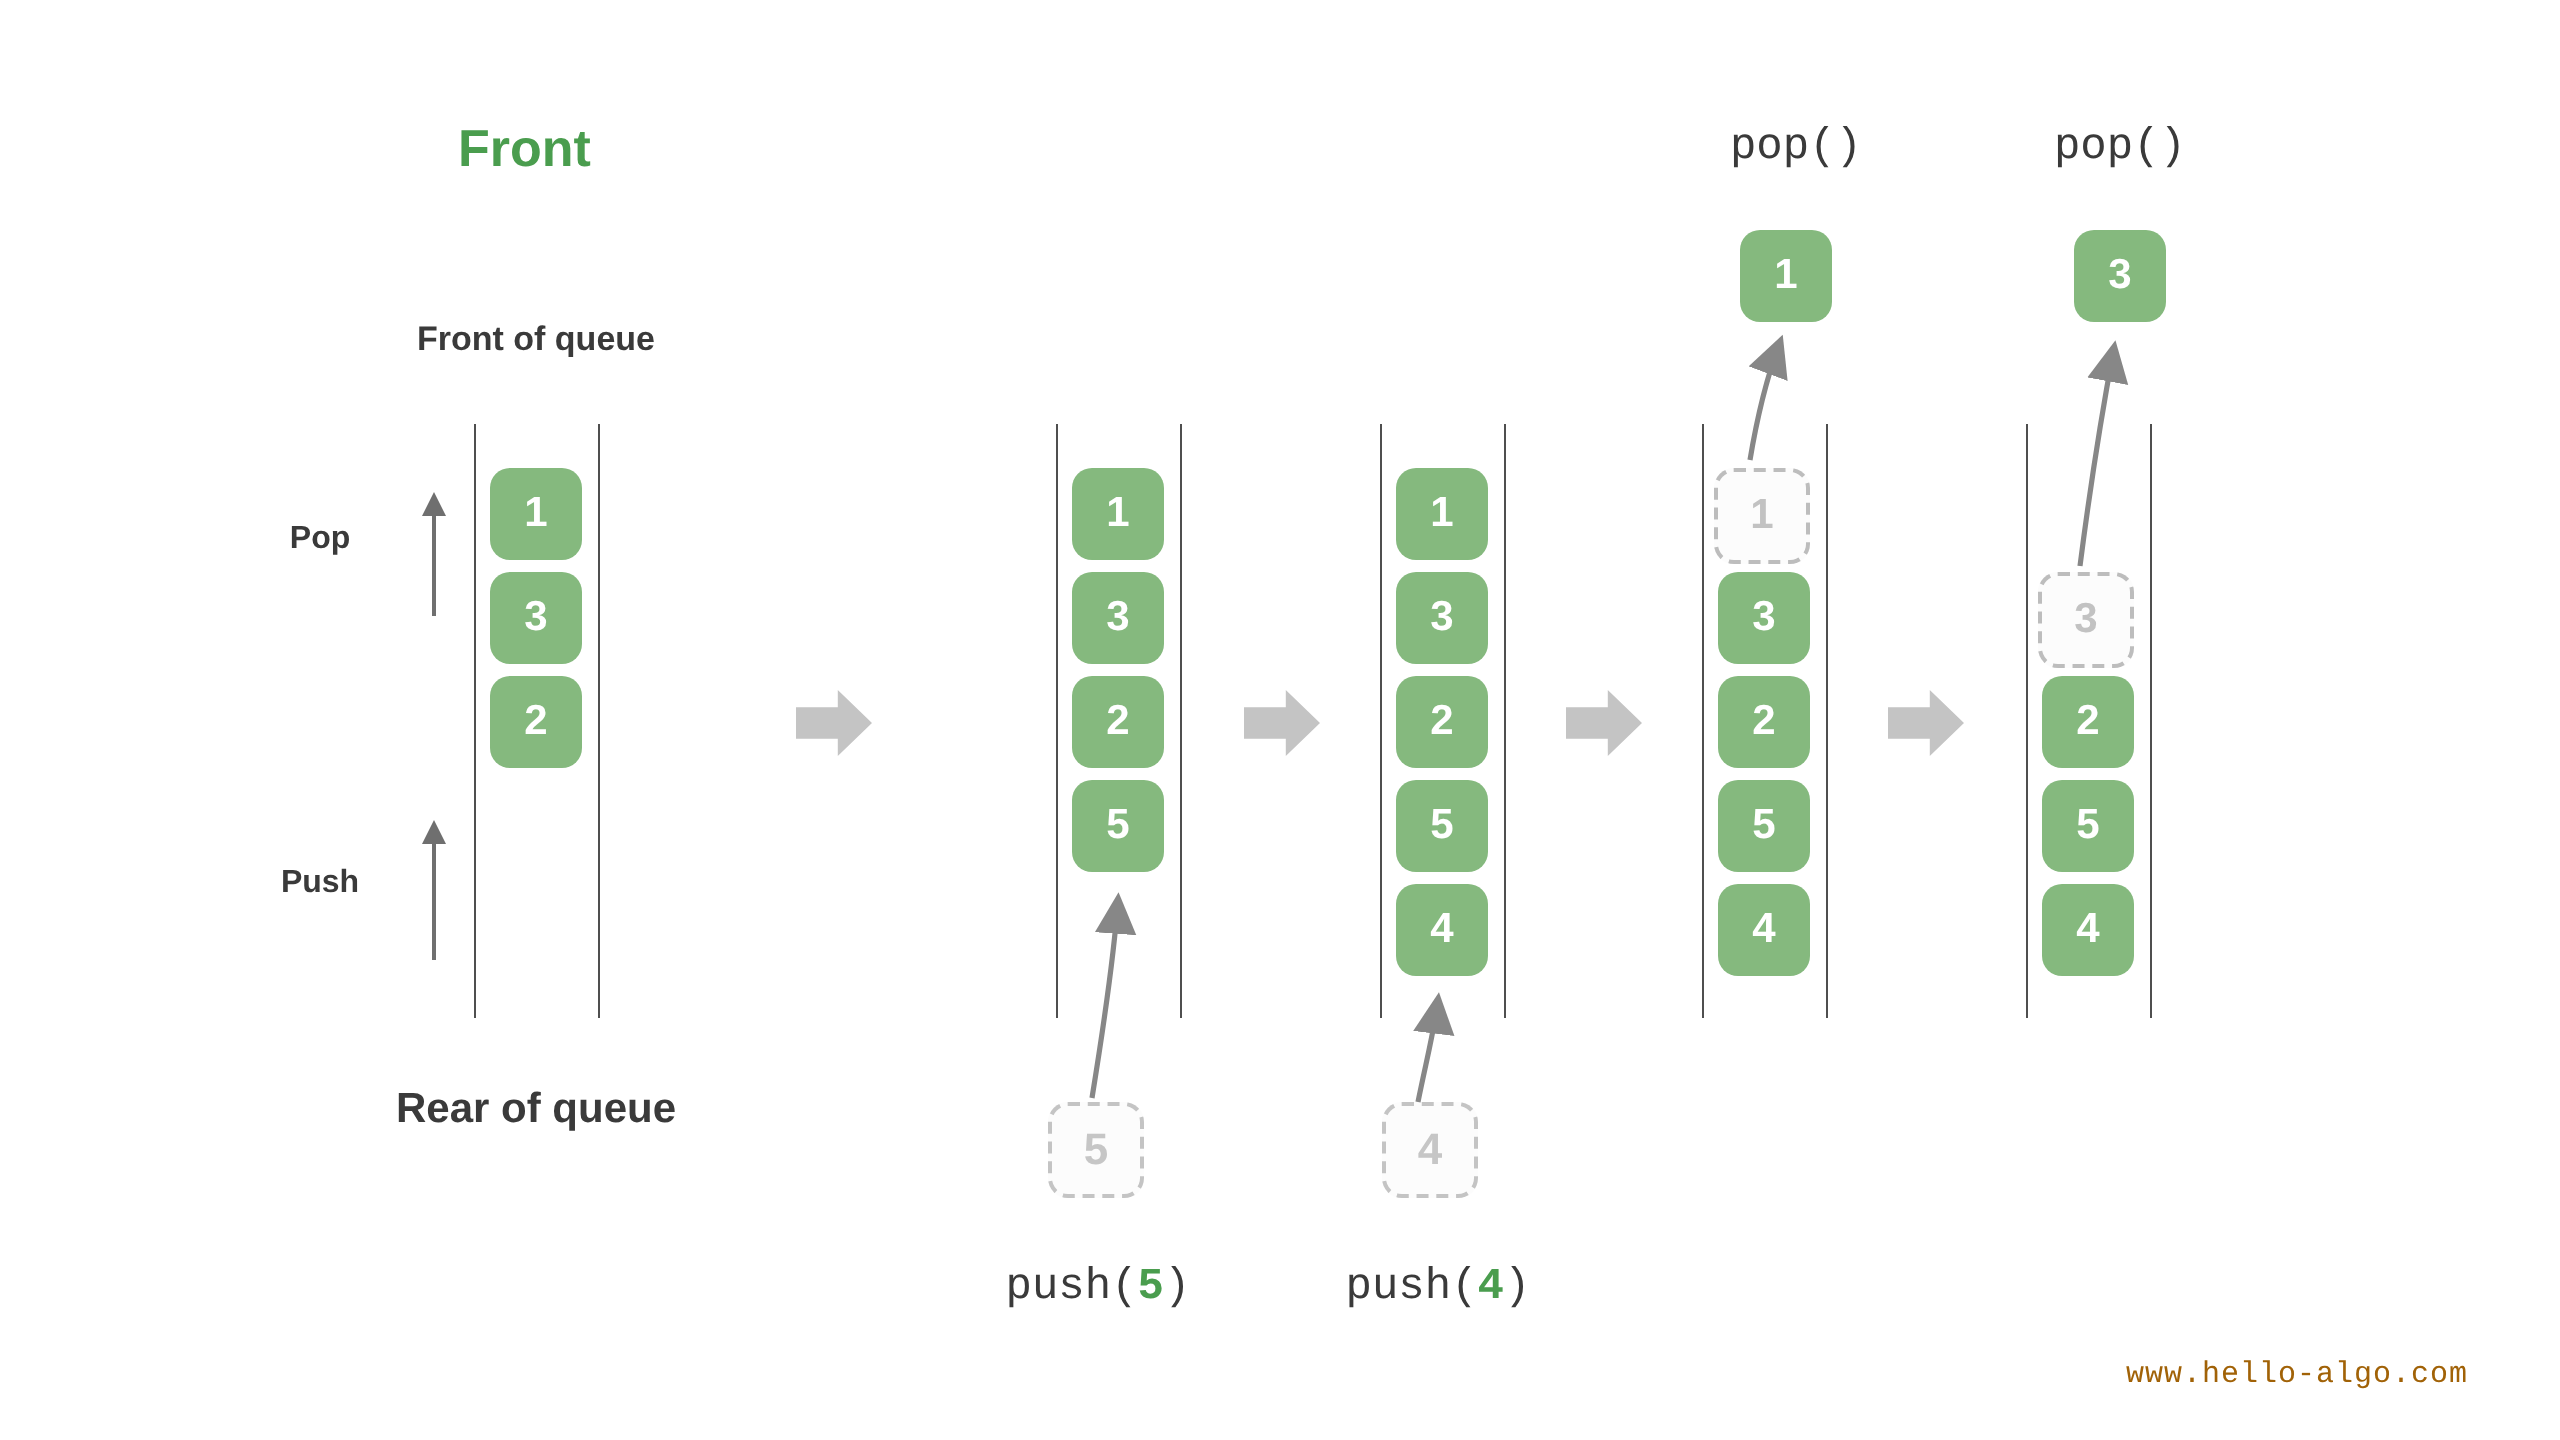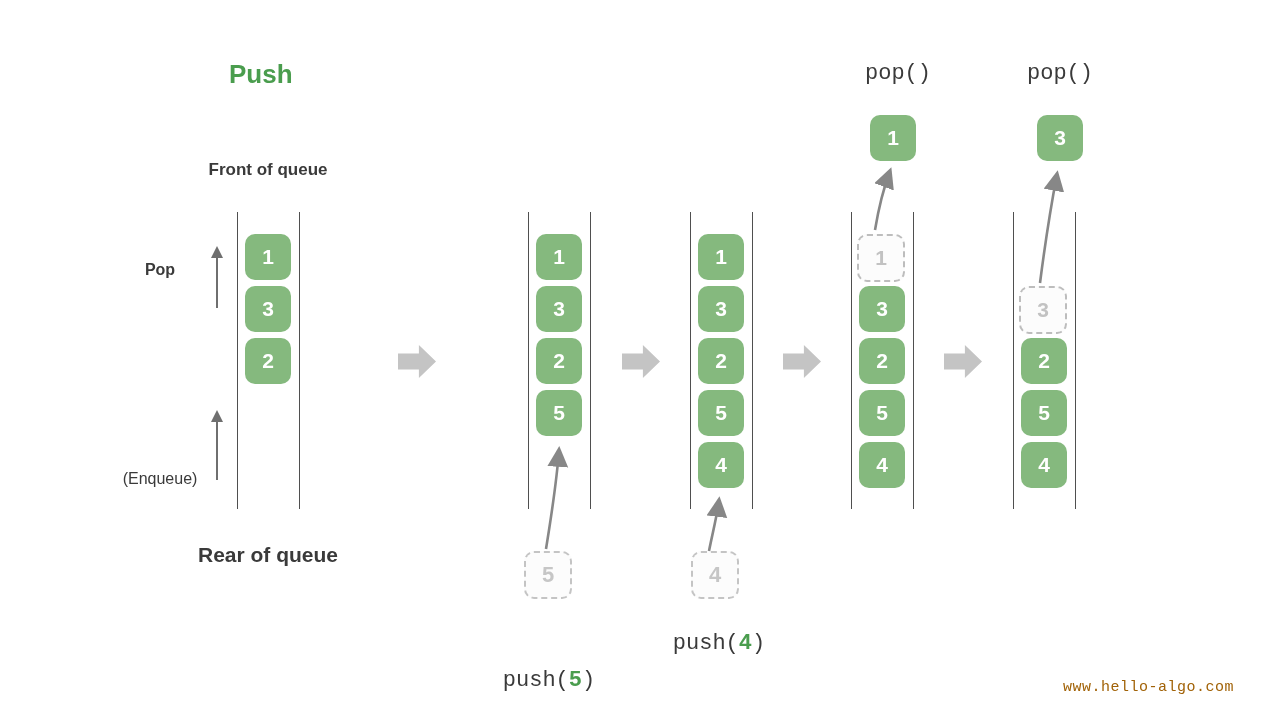--- a/index.html
+++ b/index.html
@@ -43,46 +43,46 @@
     font-size:21px;font-weight:600;display:flex;align-items:center;justify-content:center;}
   .ghost-box{width:44px;height:44px;border-radius:10px;background:#fcfcfc;
     border:2px dashed #c4c4c4;color:#c6c6c6;font-size:22px;font-weight:600;
     display:flex;align-items:center;justify-content:center;}
 
   
   .mono{font-family:Liberation Mono, monospace;}
   .op-label{font-size:22px;color:#3a3a3a;text-align:center;width:160px;}
   .op-pop1{left:818px;top:61px;}
   .op-pop2{left:980px;top:61px;}
-  .op-push1{left:469px;top:631px;margin-top:37px;}
+  .op-push1{left:469px;top:631px;}
   .op-push2{left:639px;top:631px;}
   .op-arg{color:#4a9d4e;font-weight:bold;}
 
   
   .block-arrow{width:38px;height:33px;background:#c4c4c4;
     clip-path:polygon(0 26%,55% 26%,55% 0,100% 50%,55% 100%,55% 74%,0 74%);}
   .ba1{left:398px;top:345px;} .ba2{left:622px;top:345px;}
   .ba3{left:783px;top:345px;} .ba4{left:944px;top:345px;}
 
   
   #arrow-layer{position:absolute;left:0;top:0;width:1280px;height:720px;pointer-events:none;}
 
   .watermark{left:1063px;top:679px;font-size:15px;color:#a16207;letter-spacing:0.5px;}
 </style>
 </head>
 <body>
 
 <div id="canvas">
 
-  <div class="abs title">Push</div>
+  <div class="abs title">Front</div>
   <div class="abs front-label">Front of queue</div>
   <div class="abs rear-label">Rear of queue</div>
 
   <div class="abs side-label bold lbl-pop">Pop</div>
-  <div class="abs side-label lbl-enqueue">(Enqueue)</div>
+  <div class="abs side-label bold lbl-push">Push</div>
 
   <div class="abs up-arrow arrow-pop">
     <div class="head"></div>
     <div class="shaft"></div>
   </div>
   <div class="abs up-arrow arrow-push">
     <div class="head"></div>
     <div class="shaft"></div>
   </div>
 

